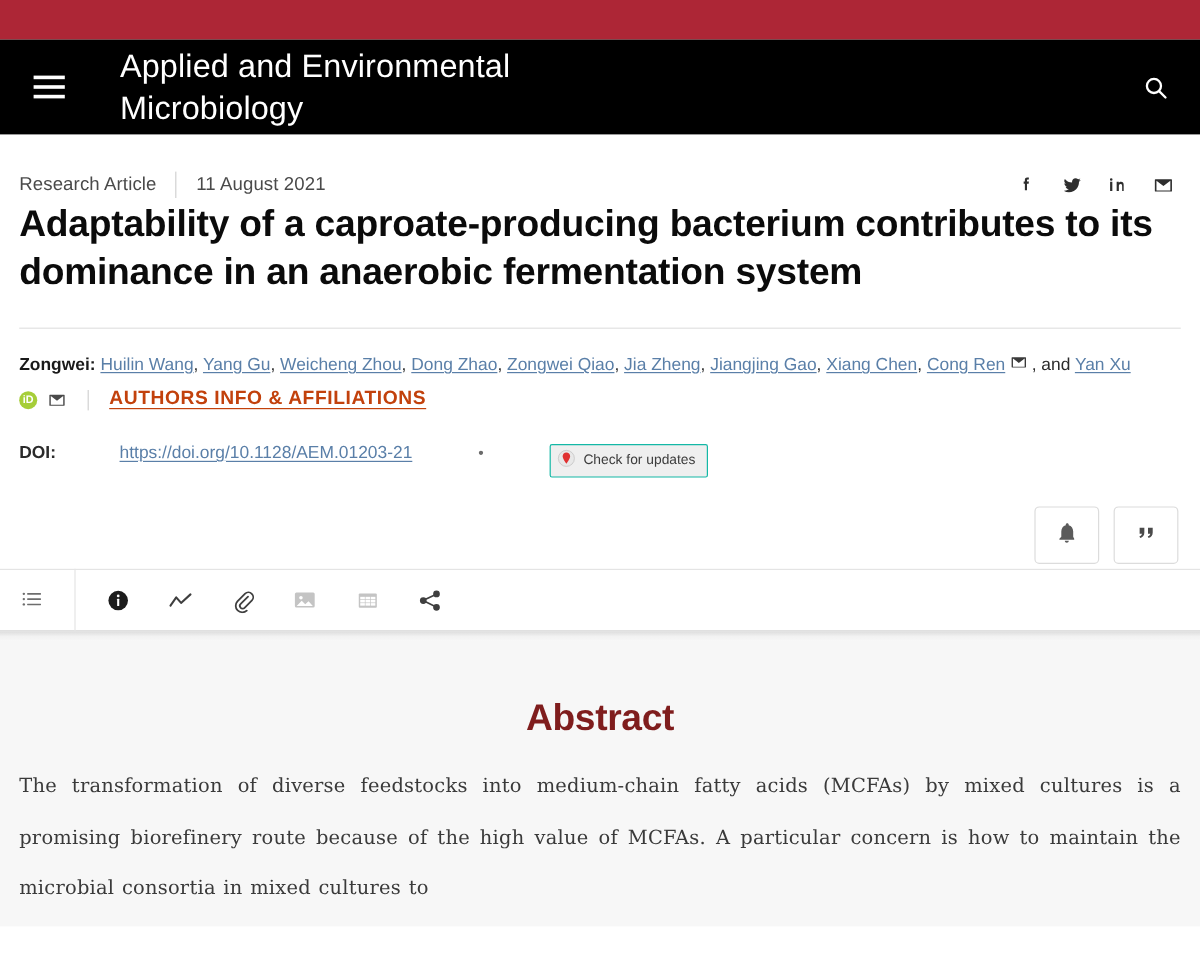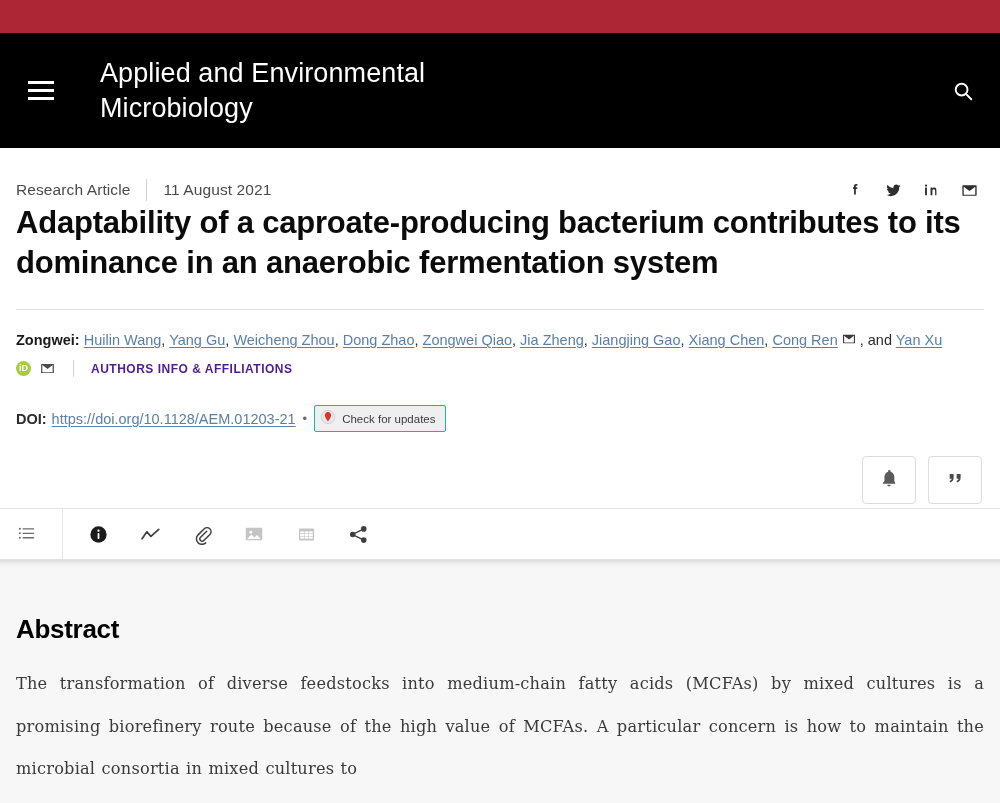--- a/index.html
+++ b/index.html
@@ -14,21 +14,21 @@
 
   
   .red-strip {
     height: 33px;
     background: #ad2636;
     width: 100%;
   }
 
   
   .journal-header {
-    height: 115px;
+    height: 79px;
     background: #000000;
     display: flex;
     align-items: center;
     padding: 0 18px 0 16px;
     position: relative;
   }
   .hamburger {
     width: 34px;
     height: 34px;
     display: flex;
@@ -180,34 +180,36 @@
   }
   .affil-mail { margin-left: 8px; display: inline-flex; cursor: pointer; }
   .affil-sep {
     display: inline-block;
     width: 1px;
     height: 17px;
     background: #d2d2d2;
     margin: 0 17px;
   }
   .affil-link {
-    font-size: 12px;
+    font-size: 16px;
     font-weight: 700;
     letter-spacing: 0.5px;
-    color: #4c1d95;
+    color: #c2410c;
+    text-decoration: underline;
     text-underline-offset: 3px;
     cursor: pointer;
   }
 
   .doi-row {
     display: flex;
-    align-items: center;
+    align-items: flex-start;
     padding-top: 28px;
     font-size: 14.5px;
     color: #2b2b2b;
+    gap: 48px;
   }
   .doi-label { font-weight: 700; margin-right: 5px; }
   .doi-link {
     color: #5a7fa8;
     text-decoration: underline;
     text-underline-offset: 2px;
     cursor: pointer;
   }
   .doi-bullet { margin: 0 7px; color: #6b6b6b; font-size: 13px; }
   .crossmark {
@@ -292,25 +294,26 @@
     background: linear-gradient(to bottom, #dcdcdc 0%, #f2f2f2 55%, #f6f6f6 100%);
   }
 
   
   .abstract-section {
     background: #f7f7f7;
     padding: 0 16px;
     height: 238px;
   }
   h2.abstract-heading {
-    font-size: 26px;
+    font-size: 31px;
     font-weight: 700;
-    color: #000000;
+    color: #7f1d1d;
     letter-spacing: -0.3px;
     padding-top: 46px;
+    text-align: center;
   }
   .abstract-text {
     font-family: "DejaVu Serif", "Liberation Serif", serif;
     font-size: 16.2px;
     line-height: 2.6;
     color: #3a3a3a;
     padding-top: 18px;
     text-align: justify;
     text-align-last: left;
     letter-spacing: 0.2px;

